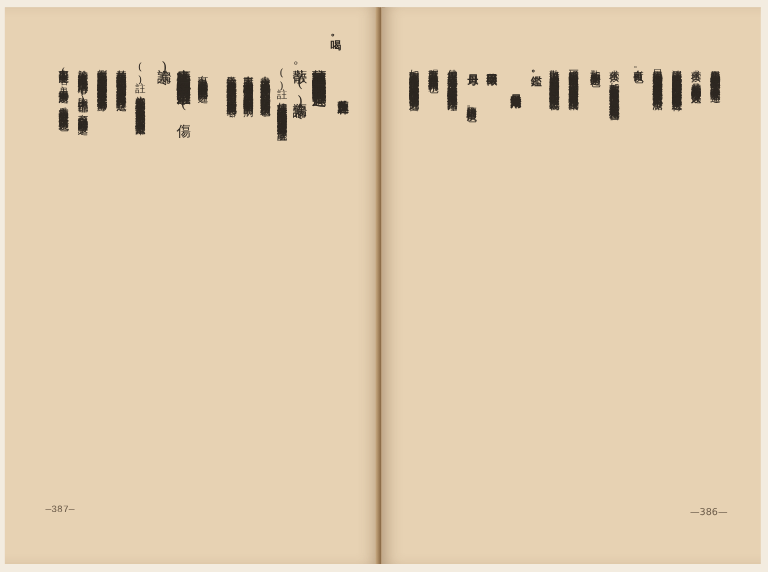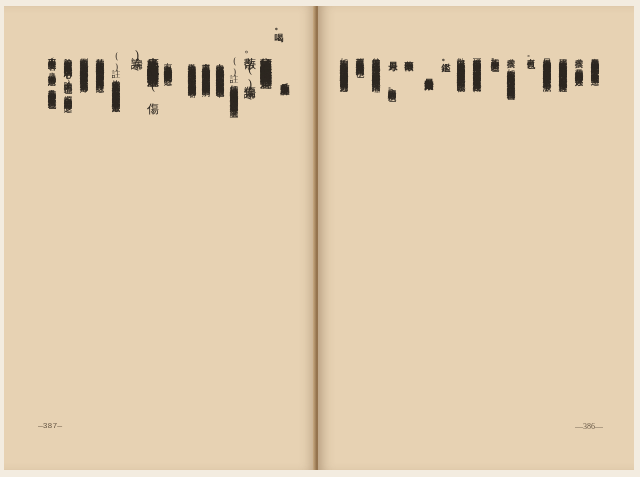--- a/index.html
+++ b/index.html
@@ -77,15 +77,15 @@
     <div class="col small" style="left:155px;top:45px;">橘窗書影曰一男子咽喉閉塞不得息手足微冷自汗出煩悶甚余使迎余余診曰急喉痺也不可忽視製桔梗白</div>
     <div class="col small" style="left:139px;top:45px;">散以白湯灌入須臾發吐寫氣息方安因與桔梗湯全愈設醫不知此證曾見誤治而殞者數人故記之以爲後</div>
     <div class="col small head" style="left:123px;top:50px;">鑑。</div>
     <div class="col head" style="left:106px;top:65px;">貝母之醫治效用</div>
     <div class="col small head" style="left:86px;top:48px;">藥徵曰</div>
     <div class="col small head" style="left:70px;top:48px;">貝母</div>
     <div class="col small" style="left:70px;top:75px;">主治胸膈鬱結痰飲也。</div>
     <div class="col small" style="left:54px;top:45px;">仲景氏之用貝母僅此一方耳海灣之本草古人用貝母主治鬱結痰飲兼治咳嗽及乳汁不下與仲景氏治濁唾</div>
     <div class="col small" style="left:38px;top:45px;">腥臭而已纔而言之其效殆與桔梗大同小異也。</div>
     <div class="col small" style="left:22px;top:45px;">如上說觀之則本藥亦爲一種之祛痰排膿藥故於理論上殆與桔梗之作用難分學者須就病者而研究之則可自</div>
-    <div class="pagenum" style="left:257px;top:416px;font-family:Liberation Serif, serif;">—386—</div>
+    <div class="pagenum" style="left:257px;top:416px;">—386—</div>
   </div>
 </div>
 
 </body></html>

